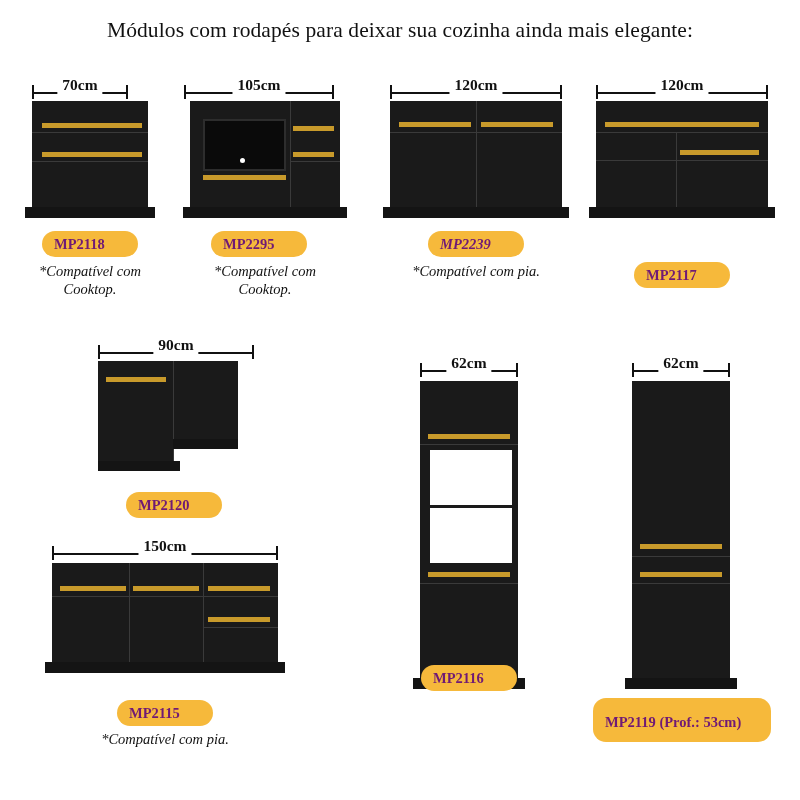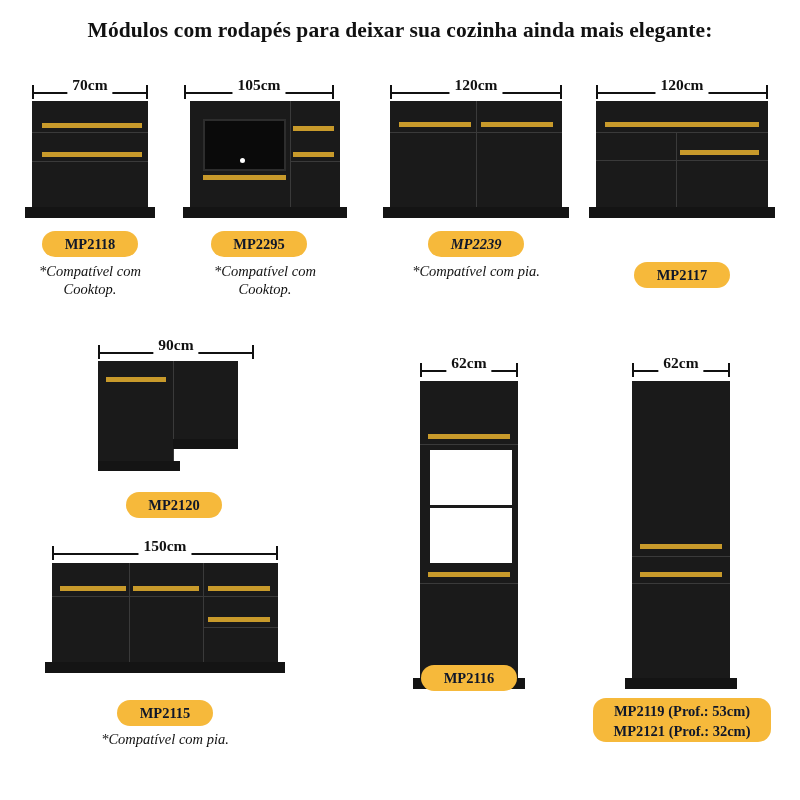--- a/index.html
+++ b/index.html
@@ -23,21 +23,20 @@
   .title {
     position: absolute;
     top: 18px;
     left: 0;
     width: 800px;
     text-align: center;
     font-size: 21.5px;
     font-family: "Liberation Serif", serif;
     color: #111;
     letter-spacing: 0.1px;
-    font-weight: bold;
   }
   .footnote {
     position: absolute;
     left: 0;
     width: 800px;
     text-align: center;
     font-style: italic;
     font-size: 15.5px;
     color: #111;
   }
@@ -101,34 +100,34 @@
     background: #ffffff;
   }
 
   
   .badge {
     position: absolute;
     background: #f6b93b;
     border-radius: 13px;
     height: 26px;
     line-height: 26px;
-    text-align: center;
+    text-align: left;
     font-weight: bold;
     font-size: 14.5px;
     font-family: "Liberation Serif", serif;
-    color: #0f172a;
+    color: #701a75;
     white-space: nowrap;
     padding: 0 12px;
     box-sizing: border-box;
   }
   .badge.tall {
     height: 44px;
     border-radius: 13px;
     line-height: 20px;
-    padding-top: 3px;
+    padding-top: 14px;
   }
   .badge .ln { display: block; }
   .note {
     position: absolute;
     text-align: center;
     font-style: italic;
     font-size: 14.5px;
     line-height: 18px;
     font-family: "Liberation Serif", serif;
     color: #111;
@@ -136,21 +135,21 @@
   }
 </style>
 </head>
 <body>
 
 <div class="page">
 
   <div class="title">Módulos com rodapés para deixar sua cozinha ainda mais elegante:</div>
 
   <div class="item">
-    <div class="dim" style="left:32px; top:85px; width:116px;">
+    <div class="dim" style="left:32px; top:85px; width:96px;">
       <div class="bar"></div>
         <div class="tick-l"></div>
         <div class="tick-r"></div>
       <div class="dim-label">70cm</div>
     </div>
     <div class="cab" style="left:32px; top:101px; width:116px; height:106px;"></div>
     <div class="gold" style="left:42px; top:123px; width:100px; height:5px;"></div>
     <div class="gold" style="left:42px; top:152px; width:100px; height:5px;"></div>
     <div class="panelline" style="left:32px; top:132px; width:116px; height:1px;"></div>
     <div class="panelline" style="left:32px; top:161px; width:116px; height:1px;"></div>
@@ -280,18 +279,17 @@
       <div class="dim-label">62cm</div>
     </div>
     <div class="cab" style="left:632px; top:381px; width:98px; height:297px;"></div>
     <div class="gold" style="left:640px; top:544px; width:82px; height:5px;"></div>
     <div class="gold" style="left:640px; top:572px; width:82px; height:5px;"></div>
     <div class="panelline" style="left:632px; top:556px; width:98px; height:1px;"></div>
     <div class="panelline" style="left:632px; top:583px; width:98px; height:1px;"></div>
     <div class="plinth" style="left:625px; top:678px; width:112px; height:11px;"></div>
     <div class="badge tall" style="left:593px; top:698px; width:178px;">
       <span class="ln"><span>MP2119</span><span> (Prof.: 53cm)</span></span>
-      <span class="ln"><span>MP2121</span><span> (Prof.: 32cm)</span></span>
     </div>
   </div>
 
 
 </div>
 
 </body></html>

